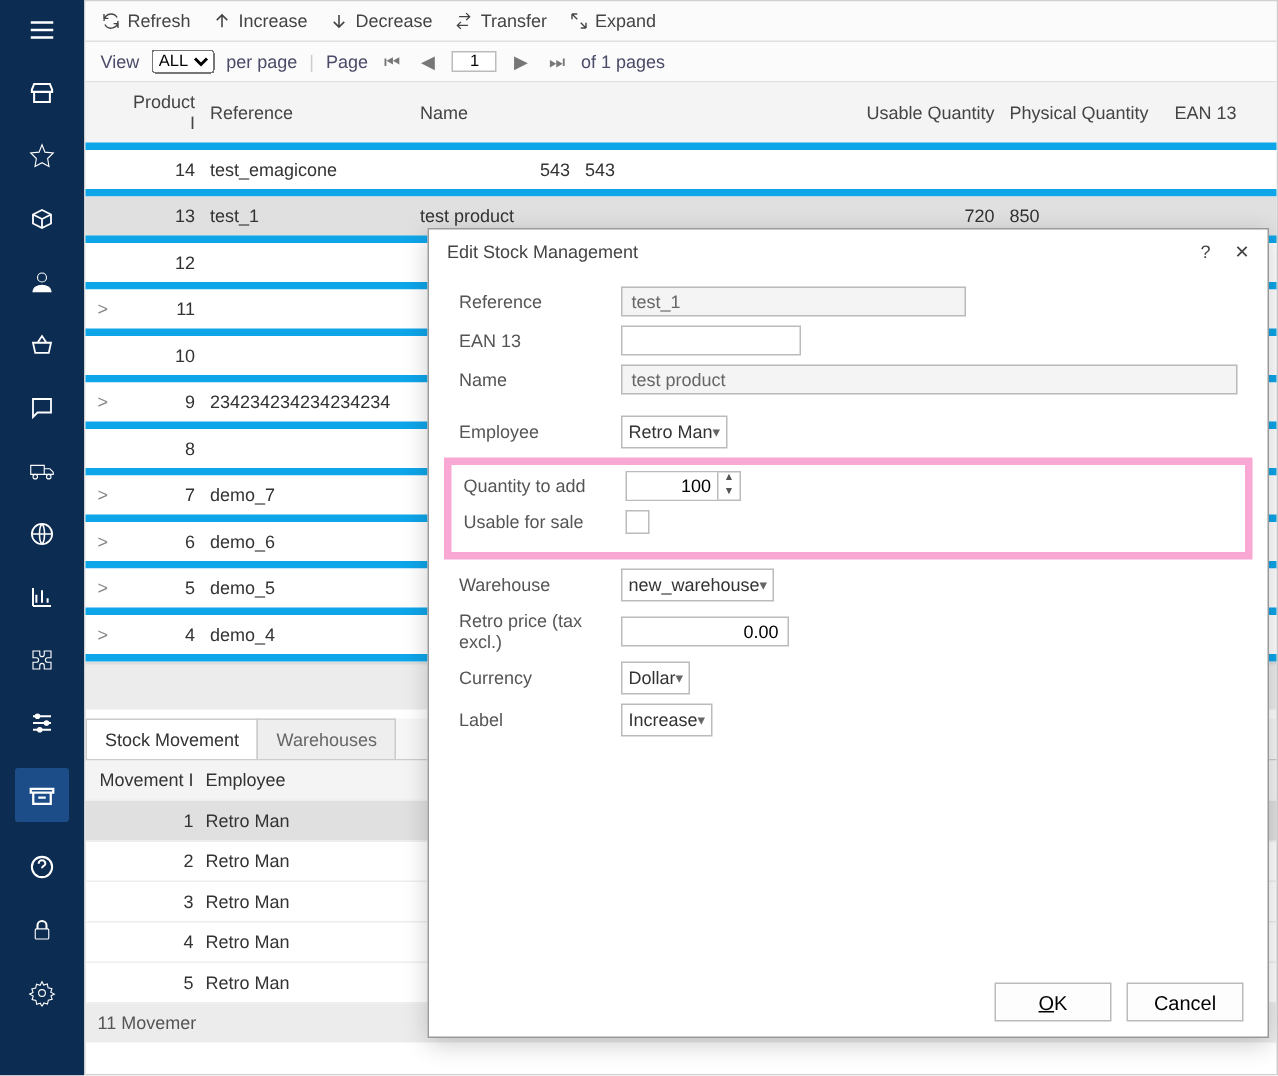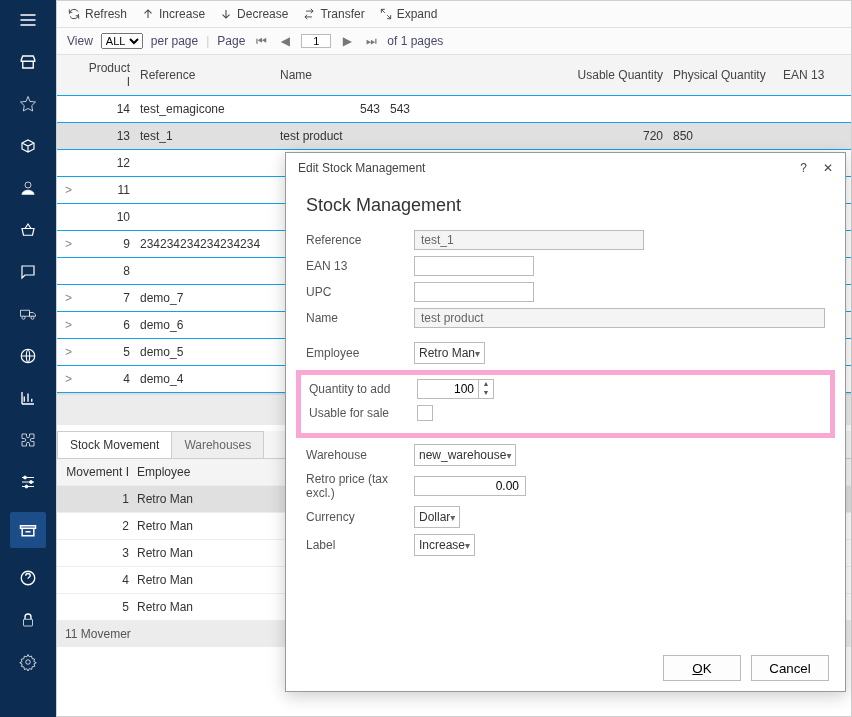--- a/index.html
+++ b/index.html
@@ -17,21 +17,21 @@
 .tb-btn { display: flex; align-items: center; gap: 4px; color: #444; cursor: pointer; }
 .tb-btn svg { width: 14px; height: 14px; }
 
 .pager { display: flex; align-items: center; gap: 8px; padding: 5px 10px; border-bottom: 1px solid #e0e0e0; background: #fbfbfb; color: #4a4a69; }
 .pager .sep { color: #ccc; }
 .pager select { font-size: 11px; }
 .pager input { width: 30px; text-align: center; font-size: 11px; border: 1px solid #bbb; }
 .pager .pbtn { width: 16px; height: 16px; display: inline-flex; align-items: center; justify-content: center; cursor: pointer; color: #777; }
 
 .grid { border-bottom: 1px solid #ddd; }
-.grid-head, .grid-row { display: flex; align-items: center; padding: 6px 8px; border-bottom: 1px solid #0ea5e9; }
+.grid-head, .grid-row { display: flex; align-items: center; padding: 6px 8px; border-bottom: 5px solid #0ea5e9; }
 .grid-head { background: #f4f4f4; color: #444; font-weight: 500; }
 .grid-row { background: #fff; }
 .grid-row.sel { background: #e0e0e0; }
 .col-exp { width: 20px; color: #888; }
 .col-pid { width: 55px; text-align: right; padding-right: 10px; }
 .col-ref { width: 140px; }
 .col-name { flex: 1; }
 .col-uq { width: 110px; text-align: right; padding-right: 10px; }
 .col-pq { width: 110px; text-align: left; padding-right: 6px; }
 .col-ean { width: 60px; }
@@ -376,32 +376,27 @@
 
 <div class="modal">
   <div class="modal-title">
     <span>Edit Stock Management</span>
     <div class="r">
       <span>?</span>
       <span>✕</span>
     </div>
   </div>
   <div class="modal-body">
-    <h2>Stock Management</h2>
 
     <div class="frow">
         <div class="flabel">Reference</div>
         <div class="fin ro wide">test_1</div>
       </div>
     <div class="frow">
         <div class="flabel">EAN 13</div>
-        <input class="fin sm" value="" style="">
-      </div>
-    <div class="frow">
-        <div class="flabel">UPC</div>
         <input class="fin sm" value="" style="">
       </div>
     <div class="frow" style="margin-bottom:14px;">
         <div class="flabel">Name</div>
         <div class="fin ro full">test product</div>
       </div>
 
     <div class="frow">
         <div class="flabel">Employee</div>
         <div class="fsel wide">

